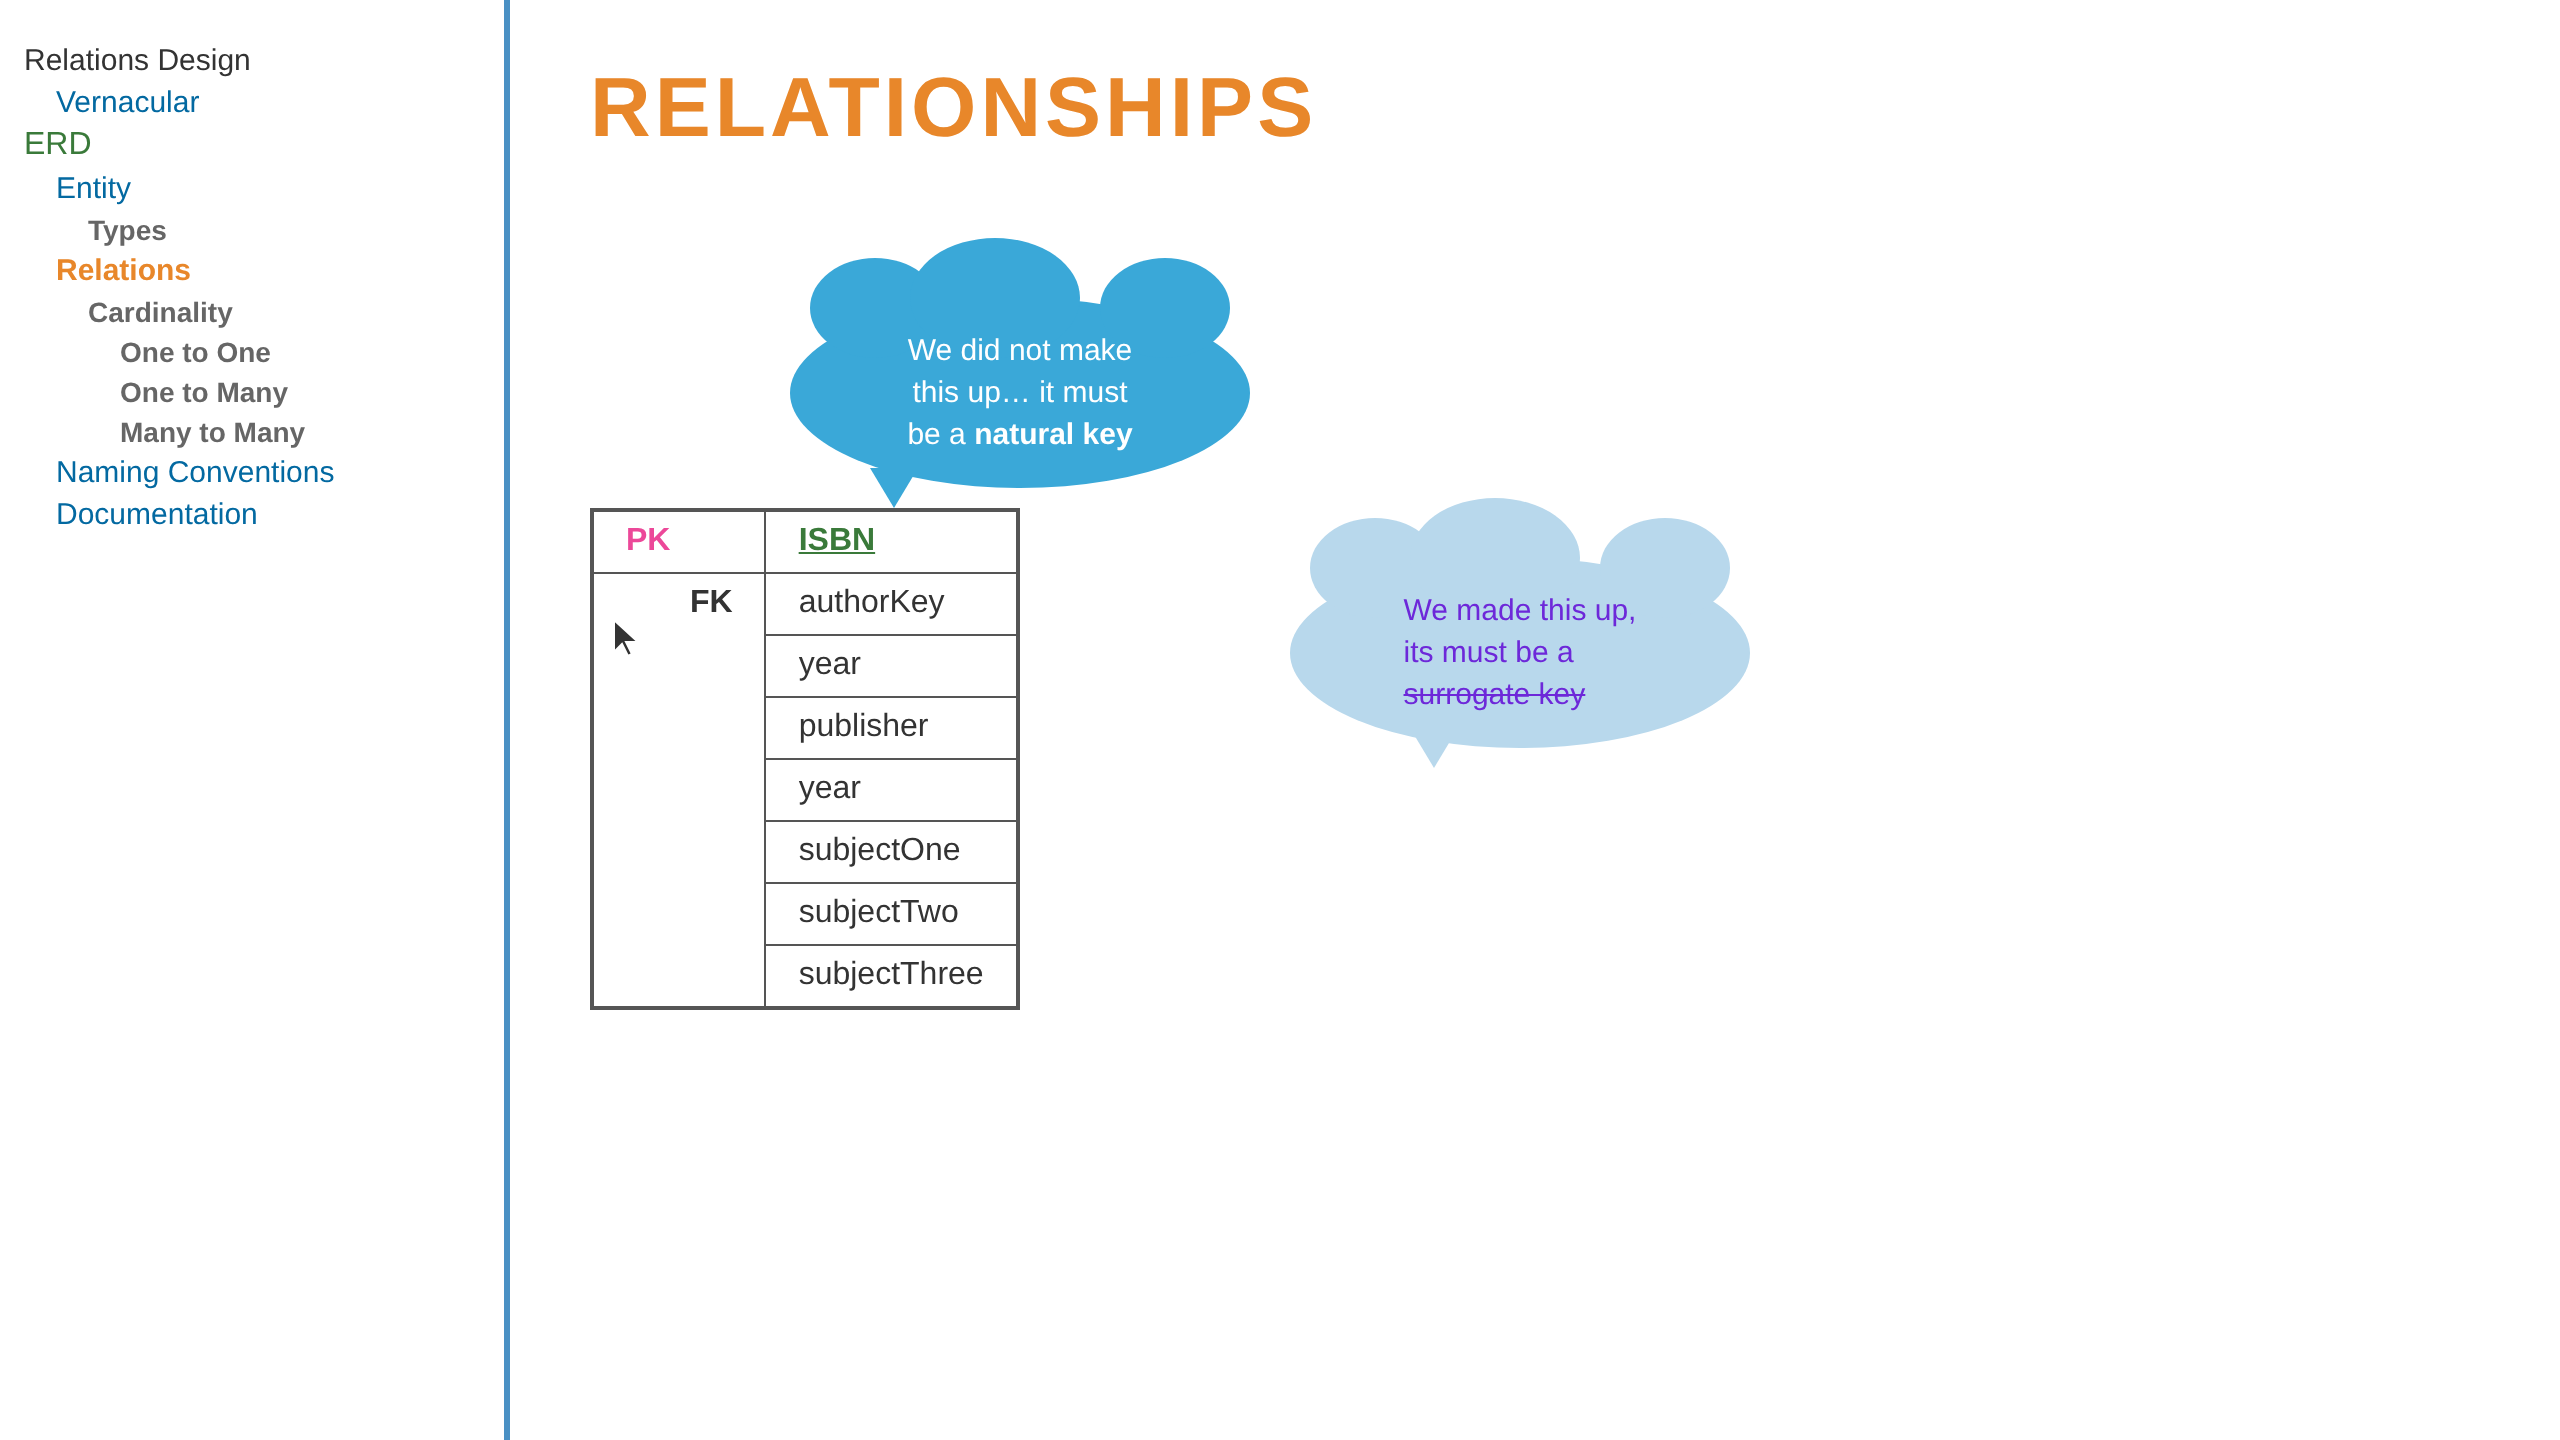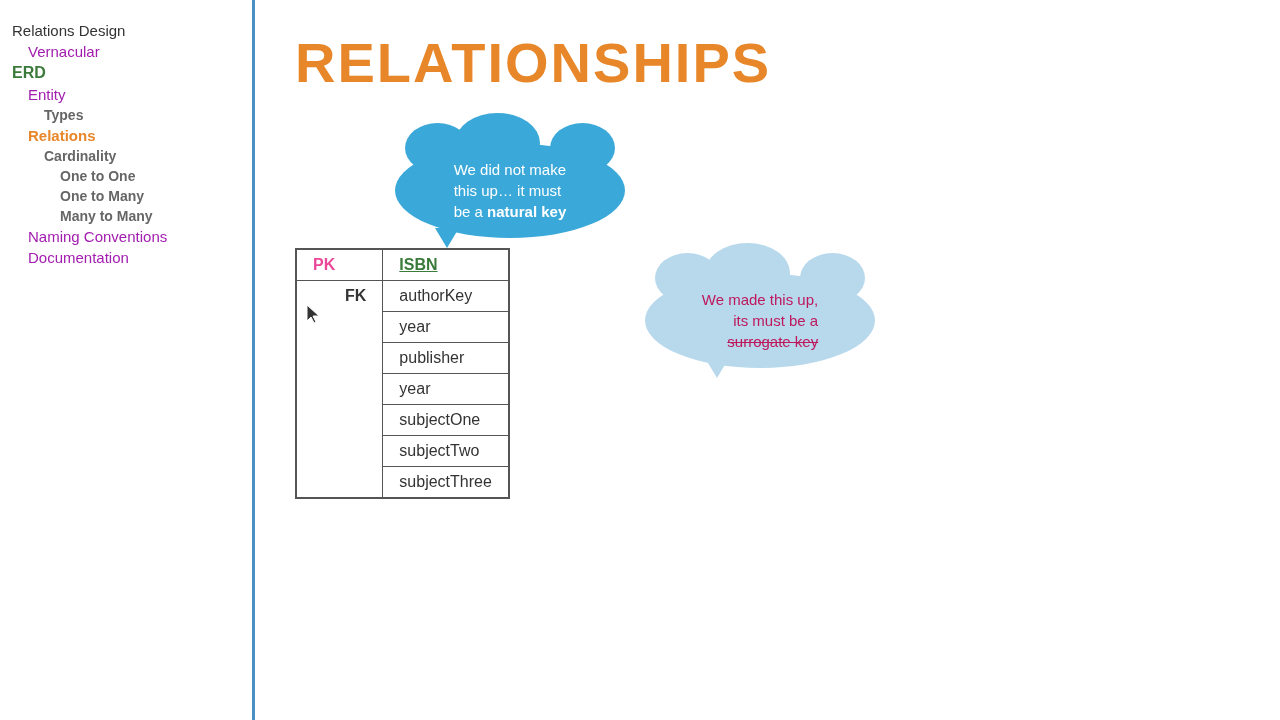--- a/index.html
+++ b/index.html
@@ -16,42 +16,42 @@
     .sidebar {
       width: 255px;
       min-width: 255px;
       padding: 20px 0 0 12px;
       border-right: 3px solid #4a90c4;
       position: relative;
     }
     .sidebar-item {
       padding: 2px 0;
       font-size: 15px;
-      color: #a21caf;
+      color: #0369a1;
       cursor: pointer;
     }
     .sidebar-item.level0 { font-size: 15px; color: #333; }
     .sidebar-item.level1 { padding-left: 16px; }
     .sidebar-item.level2 { padding-left: 32px; font-size: 14px; color: #666; font-weight: bold; }
     .sidebar-item.active { color: #e8872a; font-weight: bold; }
-    .sidebar-item.green { color: #3a7a3a; font-size: 16px; font-weight: bold; }
+    .sidebar-item.green { color: #3a7a3a; font-size: 16px; font-weight: normal; }
 
     
     .main {
       flex: 1;
       padding: 30px 40px;
       position: relative;
     }
 
     .page-title {
-      font-size: 56px;
+      font-size: 42px;
       font-weight: bold;
       color: #e8872a;
       letter-spacing: 2px;
-      margin-bottom: 23px;
+      margin-bottom: 46px;
       text-transform: uppercase;
     }
 
     
     .tables-area {
       display: flex;
       align-items: flex-start;
       gap: 80px;
       margin-top: 10px;
     }
@@ -137,21 +137,21 @@
     <div class="book-table-wrapper">
 
       <div style="position:relative; width:230px; height:120px; left:100px; top:0; margin-bottom:10px;">
         <div style="
           position:absolute;
           background:#3aa8d8;
           border-radius:50% 50% 50% 50%;
           width:230px; height:95px;
           top:25px; left:0;
           display:flex; align-items:center; justify-content:center;
-          text-align:left;
+          text-align:center;
           color:#fff; font-size:15px; line-height:1.4;
           padding:10px 16px;
         ">
 
           <div style="position:absolute;top:-20px;left:10px;width:65px;height:50px;background:#3aa8d8;border-radius:50%;"></div>
           <div style="position:absolute;top:-30px;left:60px;width:85px;height:60px;background:#3aa8d8;border-radius:50%;"></div>
           <div style="position:absolute;top:-20px;right:10px;width:65px;height:50px;background:#3aa8d8;border-radius:50%;"></div>
           <span style="position:relative;z-index:1;">
             We did not make<br>this up… it must<br>be a <strong>natural key</strong>
           </span>
@@ -201,22 +201,22 @@
     <div class="author-table-wrapper">
 
       <div style="position:relative; width:230px; height:120px; left:40px; top:0; margin-bottom:10px;">
         <div style="
           position:absolute;
           background:#b8d8ec;
           border-radius:50% 50% 50% 50%;
           width:230px; height:95px;
           top:25px; left:0;
           display:flex; align-items:center; justify-content:center;
-          text-align:right;
-          color:#be185d; font-size:15px; line-height:1.4;
+          text-align:left;
+          color:#6d28d9; font-size:15px; line-height:1.4;
           padding:10px 16px;
         ">
           <div style="position:absolute;top:-20px;left:10px;width:65px;height:50px;background:#b8d8ec;border-radius:50%;"></div>
           <div style="position:absolute;top:-30px;left:60px;width:85px;height:60px;background:#b8d8ec;border-radius:50%;"></div>
           <div style="position:absolute;top:-20px;right:10px;width:65px;height:50px;background:#b8d8ec;border-radius:50%;"></div>
           <span style="position:relative;z-index:1;">
             We made this up,<br>its must be a<br><span style="text-decoration:line-through;">surrogate key</span>
           </span>
         </div>
         <div style="position:absolute;bottom:-10px;left:60px;width:0;height:0;border-left:12px solid transparent;border-right:12px solid transparent;border-top:20px solid #b8d8ec;"></div>

